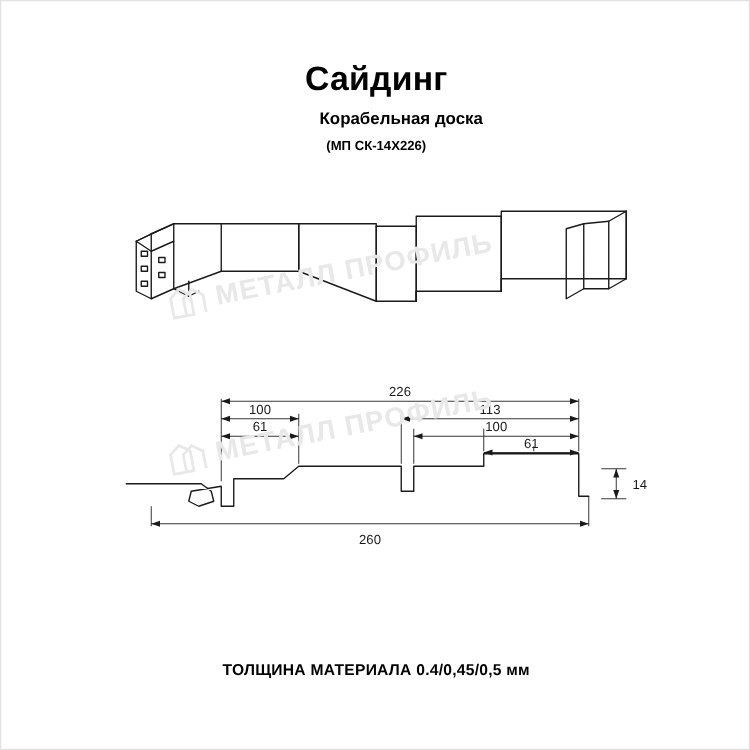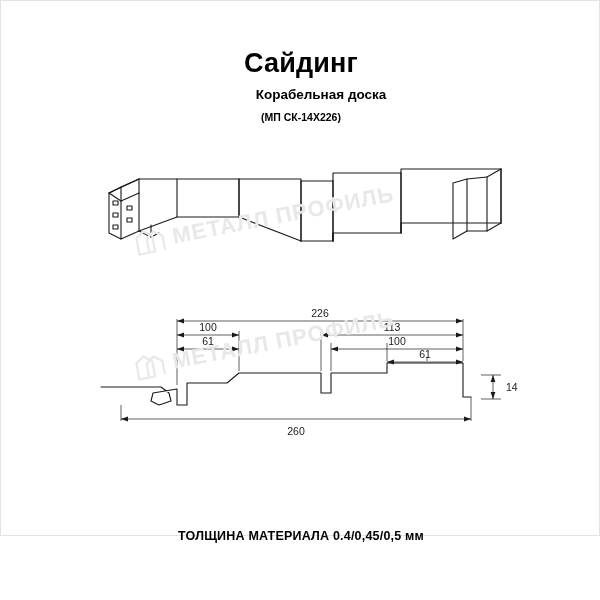--- a/index.html
+++ b/index.html
@@ -10,21 +10,21 @@
     width: 600px;
     height: 600px;
     background: #ffffff;
     font-family: "Liberation Sans", sans-serif;
     color: #000000;
     overflow: hidden;
   }
   .page {
     position: relative;
     width: 600px;
-    height: 536px;
+    height: 600px;
     box-sizing: border-box;
     border: 1px solid #e2e2e2;
   }
   .titles {
     position: absolute;
     top: 48px;
     left: 0;
     width: 600px;
     text-align: center;
   }

